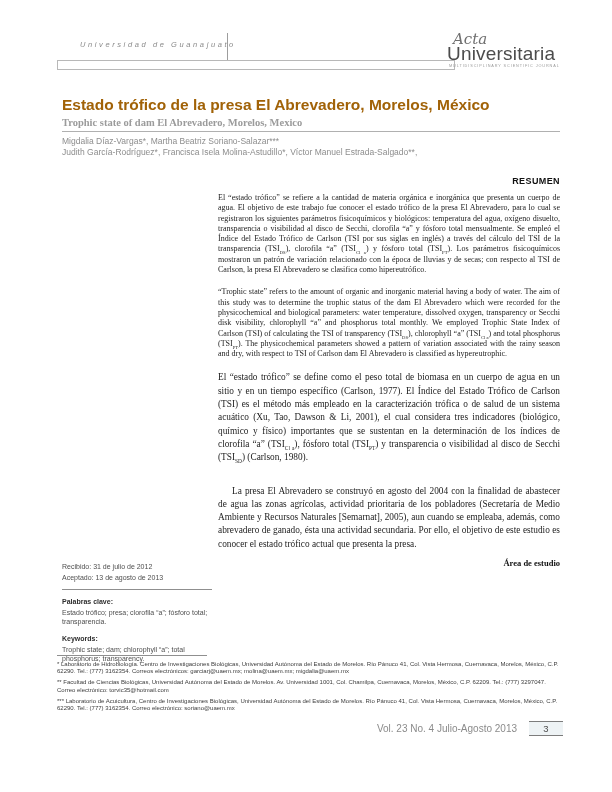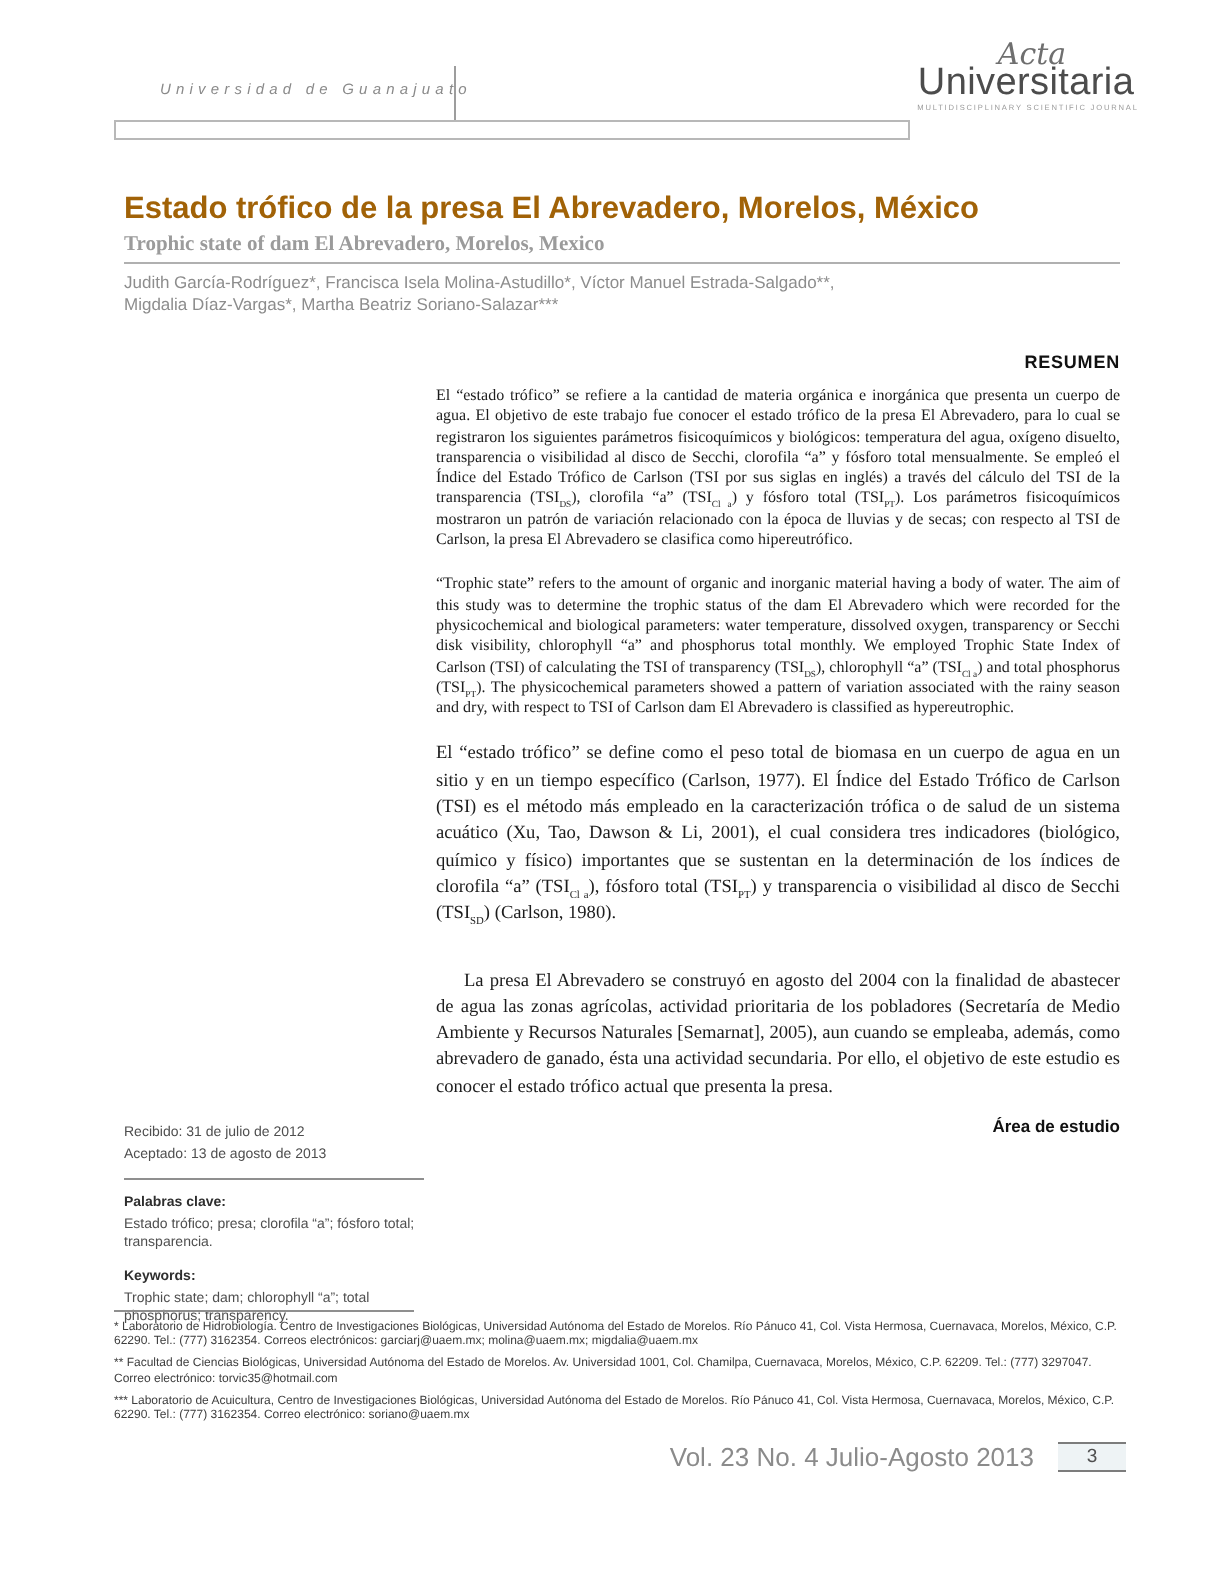--- a/index.html
+++ b/index.html
@@ -9,21 +9,21 @@
     font-family:"Liberation Serif",serif;color:#222;
   }
   
   .univ-name{
     position:absolute;left:80px;top:40px;
     font-family:"Liberation Sans",sans-serif;font-style:italic;
     font-size:7.5px;letter-spacing:2.6px;color:#8a8a8a;white-space:nowrap;
   }
   .header-vline{position:absolute;left:227px;top:33px;width:1px;height:28px;background:#9d9d9d;}
   .header-box{position:absolute;left:57px;top:60px;width:396px;height:8px;border:1px solid #b8b8b8;}
-  .logo{position:absolute;left:447px;top:21px;width:132px;text-align:center;}
+  .logo{position:absolute;left:447px;top:33px;width:132px;text-align:left;}
   .logo-script{
     font-family:"DejaVu Serif",serif;font-style:italic;font-size:15px;
     color:#6f6f6f;display:block;margin-left:6px;line-height:12px;
   }
   .logo-main{
     font-family:"Liberation Sans",sans-serif;font-size:19px;color:#4c4c4c;
     display:block;line-height:18px;letter-spacing:0.2px;
   }
   .logo-tagline{
     display:block;font-family:"Liberation Sans",sans-serif;font-size:3.8px;
@@ -51,21 +51,21 @@
     color:#111;text-align:right;letter-spacing:0.4px;margin:16px 0 7px 0;
   }
   .body-para{
     font-size:8px;line-height:10.3px;text-align:justify;margin:0 0 12px 0;color:#1c1c1c;
   }
   .intro-para{
     font-size:9.3px;line-height:13.3px;text-align:justify;margin:0 0 7px 0;color:#1c1c1c;
   }
   .indent{text-indent:14px;margin-top:20px;}
   .sub-heading{
-    font-family:Liberation Sans, sans-serif;font-weight:700;font-size:8.5px;
+    font-family:Liberation Serif, serif;font-weight:700;font-size:8.5px;
     color:#111;text-align:right;margin:6px 0 6px 0;
   }
   sub{font-size:0.58em;line-height:0;}
   
   .sidebar{
     position:absolute;left:62px;top:562px;width:150px;
     font-family:"Liberation Sans",sans-serif;font-size:7px;line-height:9px;color:#4e4e4e;
   }
   .sidebar .rule{height:1px;background:#8f8f8f;margin:7px 0 7px 0;}
   .sidebar .lbl{font-weight:700;color:#2e2e2e;}
@@ -77,21 +77,21 @@
     font-family:"Liberation Sans",sans-serif;font-size:6px;line-height:7.4px;color:#3d3d3d;
   }
   .footnotes .fn-rule{width:150px;height:1px;background:#8f8f8f;margin-bottom:5px;}
   .footnotes p{margin:0 0 3.5px 0;text-align:left;}
   
   .footer{
     position:absolute;left:218px;top:719px;width:345px;height:18px;
     display:flex;justify-content:flex-end;align-items:center;gap:12px;
     font-family:"Liberation Sans",sans-serif;
   }
-  .footer-issue{font-size:13px;color:#8b8b8b;}
+  .footer-issue{font-size:10px;color:#8b8b8b;}
   .footer-page{
     width:34px;text-align:center;font-size:9.5px;color:#4f4f4f;
     border-top:1.5px solid #7c7c7c;border-bottom:1.5px solid #7c7c7c;
     background:#eef3f5;padding:1px 0;
   }
 </style>
 </head>
 <body>
 
 <div class="page">
@@ -102,22 +102,22 @@
   <div class="logo">
     <span class="logo-script">Acta</span>
     <span class="logo-main">Universitaria</span>
     <span class="logo-tagline">Multidisciplinary Scientific Journal</span>
   </div>
 
   <div class="title">Estado trófico de la presa El Abrevadero, Morelos, México</div>
   <div class="subtitle">Trophic state of dam El Abrevadero, Morelos, Mexico</div>
   <div class="title-rule"></div>
   <div class="authors">
+    <div>Migdalia Díaz-Vargas*, Martha Beatriz Soriano-Salazar***</div>
     <div>Judith García-Rodríguez*,  Francisca Isela Molina-Astudillo*, Víctor Manuel Estrada-Salgado**,</div>
-    <div>Migdalia Díaz-Vargas*, Martha Beatriz Soriano-Salazar***</div>
   </div>
 
   <div class="main-col">
     <h2 class="sec-heading">RESUMEN</h2>
     <p class="body-para">El “estado trófico” se refiere a la cantidad de materia orgánica e inorgánica que presenta un cuerpo de agua. El objetivo de este trabajo fue conocer el estado trófico de la presa El Abrevadero, para lo cual se registraron los siguientes parámetros fisicoquímicos y biológicos: temperatura del agua, oxígeno disuelto, transparencia o visibilidad al disco de Secchi, clorofila “a” y fósforo total mensualmente. Se empleó el Índice del Estado Trófico de Carlson (TSI por sus siglas en inglés) a través del cálculo del TSI de la transparencia (TSI<sub>DS</sub>), clorofila “a” (TSI<sub>Cl a</sub>) y fósforo total (TSI<sub>PT</sub>). Los parámetros fisicoquímicos mostraron un patrón de variación relacionado con la época de lluvias y de secas; con respecto al TSI de Carlson, la presa El Abrevadero se clasifica como hipereutrófico.</p>
 
     <p class="body-para">“Trophic state” refers to the amount of organic and inorganic material having a body of water. The aim of this study was to determine the trophic status of the dam El Abrevadero which were recorded for the physicochemical and biological parameters: water temperature, dissolved oxygen, transparency or Secchi disk visibility, chlorophyll “a” and phosphorus total monthly. We employed Trophic State Index of Carlson (TSI) of calculating the TSI of transparency (TSI<sub>DS</sub>), chlorophyll “a” (TSI<sub>Cl a</sub>) and total phosphorus (TSI<sub>PT</sub>). The physicochemical parameters showed a pattern of variation associated with the rainy season and dry, with respect to TSI of Carlson dam El Abrevadero is classified as hypereutrophic.</p>
 
     <p class="intro-para">El “estado trófico” se define como el peso total de biomasa en un cuerpo de agua en un sitio y en un tiempo específico (Carlson, 1977). El Índice del Estado Trófico de Carlson (TSI) es el método más empleado en la caracterización trófica o de salud de un sistema acuático (Xu, Tao, Dawson &amp; Li, 2001), el cual considera tres indicadores (biológico, químico y físico) importantes que se sustentan en la determinación de los índices de clorofila “a” (TSI<sub>Cl a</sub>), fósforo total (TSI<sub>PT</sub>) y transparencia o visibilidad al disco de Secchi (TSI<sub>SD</sub>) (Carlson, 1980).</p>
     <p class="intro-para indent">La presa El Abrevadero se construyó en agosto del 2004 con la finalidad de abastecer de agua las zonas agrícolas, actividad prioritaria de los pobladores (Secretaría de Medio Ambiente y Recursos Naturales [Semarnat], 2005), aun cuando se empleaba, además, como abrevadero de ganado, ésta una actividad secundaria. Por ello, el objetivo de este estudio es conocer el estado trófico actual que presenta la presa.</p>

